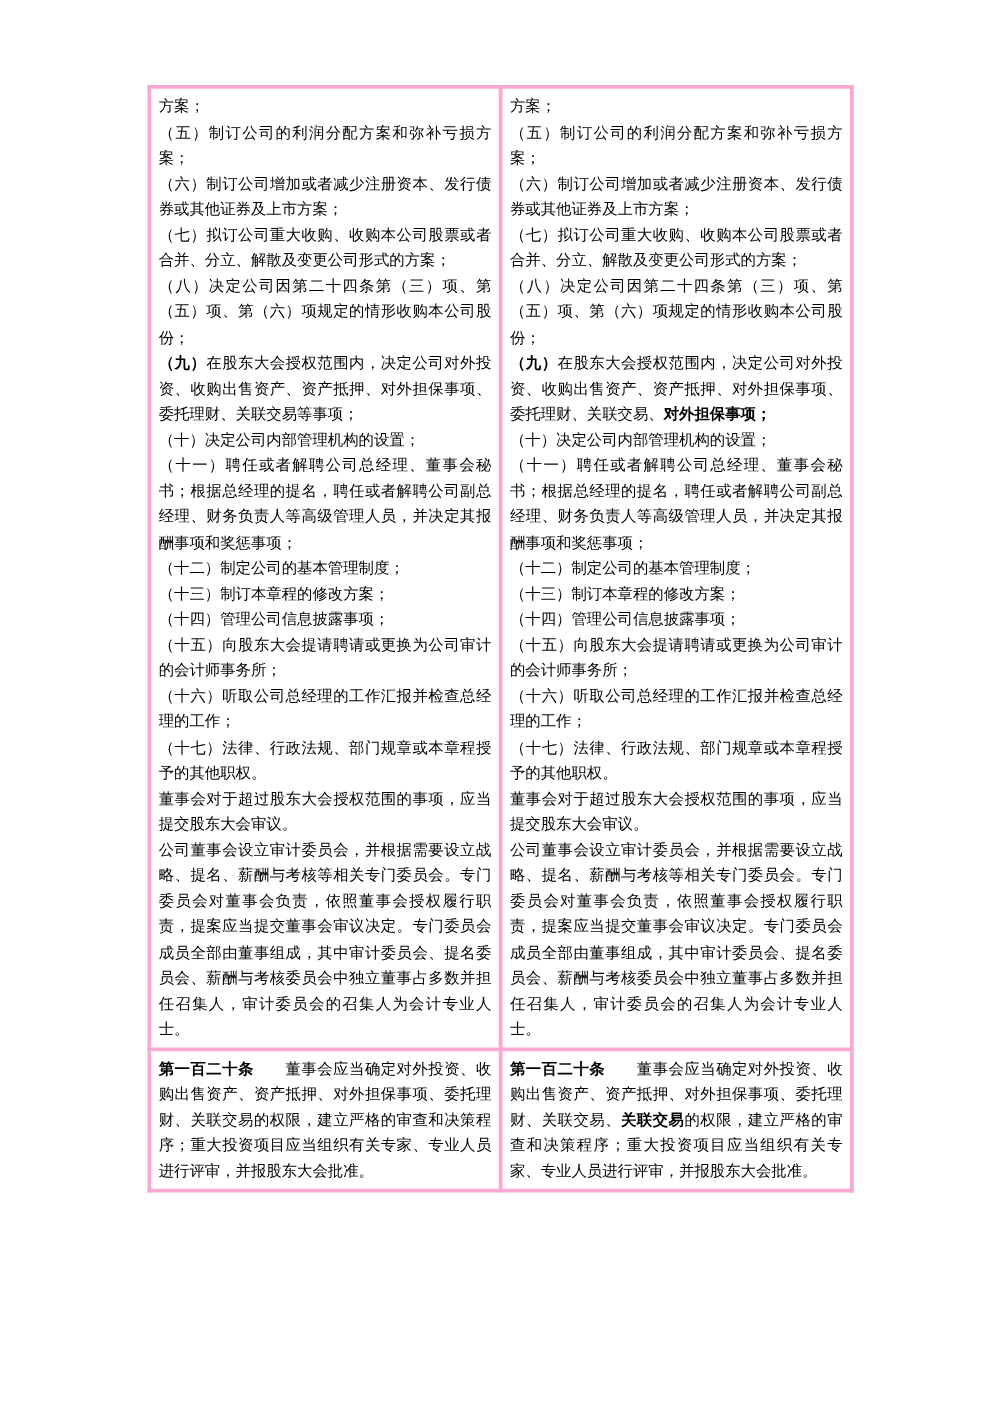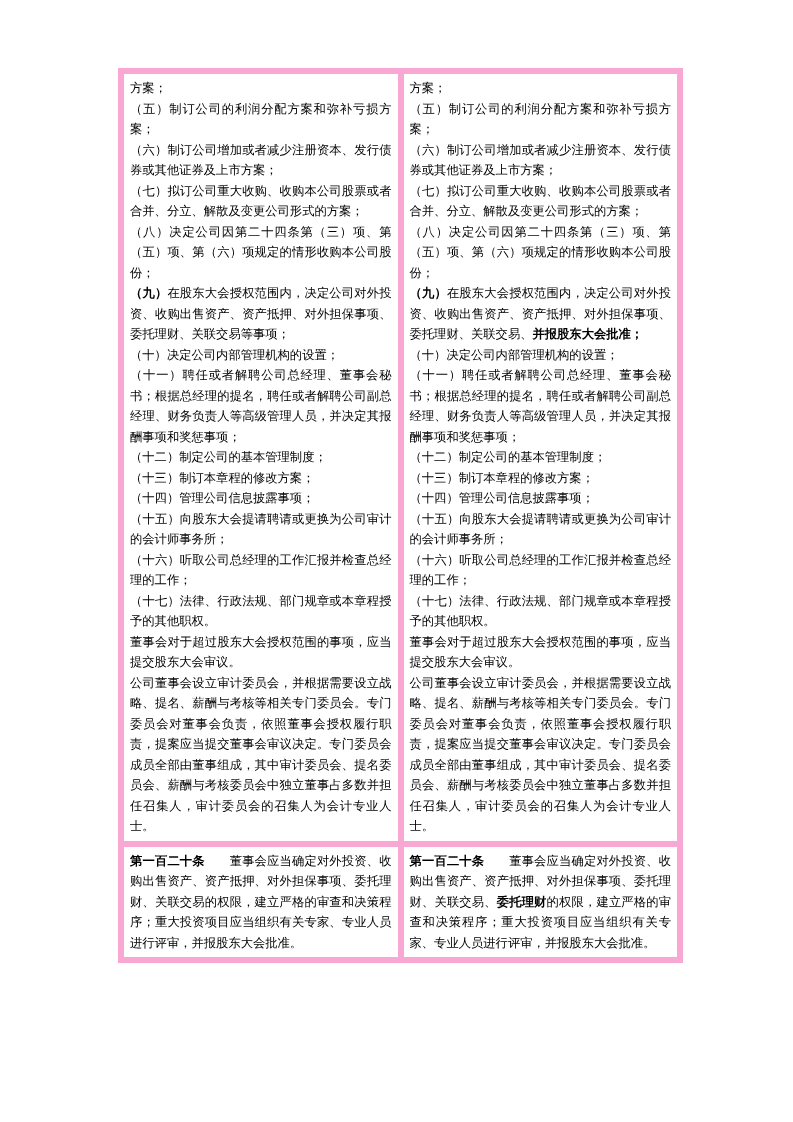--- a/index.html
+++ b/index.html
@@ -19,21 +19,21 @@
     height: 1122px;
     box-sizing: border-box;
     padding: 68px 110px 0 118px;
   }
   table.doc-table {
     border-collapse: collapse;
     width: 100%;
     table-layout: fixed;
   }
   table.doc-table td {
-    border: 6px solid #f9a8d4;
+    border: 3px solid #f9a8d4;
     vertical-align: top;
     padding: 4px 6px 4px 6px;
     width: 50%;
   }
   .para {
     font-size: 12.3px;
     line-height: 20.5px;
     text-align: justify;
     text-justify: inter-ideograph;
     margin: 0;
@@ -73,21 +73,21 @@
               <div class="para">公司董事会设立审计委员会，并根据需要设立战略、提名、薪酬与考核等相关专门委员会。专门委员会对董事会负责，依照董事会授权履行职责，提案应当提交董事会审议决定。专门委员会成员全部由董事组成，其中审计委员会、提名委员会、薪酬与考核委员会中独立董事占多数并担任召集人，审计委员会的召集人为会计专业人士。</div>
             </div>
           </td>
         <td>
             <div class="cell-inner">
               <div class="para">方案；</div>
               <div class="para">（五）制订公司的利润分配方案和弥补亏损方案；</div>
               <div class="para">（六）制订公司增加或者减少注册资本、发行债券或其他证券及上市方案；</div>
               <div class="para">（七）拟订公司重大收购、收购本公司股票或者合并、分立、解散及变更公司形式的方案；</div>
               <div class="para">（八）决定公司因第二十四条第（三）项、第（五）项、第（六）项规定的情形收购本公司股份；</div>
-              <div class="para"><span class="b">（九）</span>在股东大会授权范围内，决定公司对外投资、收购出售资产、资产抵押、对外担保事项、委托理财、关联交易、<span class="b">并报股东大会批准；</span></div>
+              <div class="para"><span class="b">（九）</span>在股东大会授权范围内，决定公司对外投资、收购出售资产、资产抵押、对外担保事项、委托理财、关联交易、<span class="b">对外担保事项；</span></div>
               <div class="para">（十）决定公司内部管理机构的设置；</div>
               <div class="para">（十一）聘任或者解聘公司总经理、董事会秘书；根据总经理的提名，聘任或者解聘公司副总经理、财务负责人等高级管理人员，并决定其报酬事项和奖惩事项；</div>
               <div class="para">（十二）制定公司的基本管理制度；</div>
               <div class="para">（十三）制订本章程的修改方案；</div>
               <div class="para">（十四）管理公司信息披露事项；</div>
               <div class="para">（十五）向股东大会提请聘请或更换为公司审计的会计师事务所；</div>
               <div class="para">（十六）听取公司总经理的工作汇报并检查总经理的工作；</div>
               <div class="para">（十七）法律、行政法规、部门规章或本章程授予的其他职权。</div>
               <div class="para">董事会对于超过股东大会授权范围的事项，应当提交股东大会审议。</div>
               <div class="para">公司董事会设立审计委员会，并根据需要设立战略、提名、薪酬与考核等相关专门委员会。专门委员会对董事会负责，依照董事会授权履行职责，提案应当提交董事会审议决定。专门委员会成员全部由董事组成，其中审计委员会、提名委员会、薪酬与考核委员会中独立董事占多数并担任召集人，审计委员会的召集人为会计专业人士。</div>
@@ -95,19 +95,19 @@
           </td>
       </tr>
       <tr>
         <td>
             <div class="cell-inner">
               <div class="para"><span class="b">第一百二十条</span>　　董事会应当确定对外投资、收购出售资产、资产抵押、对外担保事项、委托理财、关联交易的权限，建立严格的审查和决策程序；重大投资项目应当组织有关专家、专业人员进行评审，并报股东大会批准。</div>
             </div>
           </td>
         <td>
             <div class="cell-inner">
-              <div class="para"><span class="b">第一百二十条</span>　　董事会应当确定对外投资、收购出售资产、资产抵押、对外担保事项、委托理财、关联交易、<span class="b">委托理财</span>的权限，建立严格的审查和决策程序；重大投资项目应当组织有关专家、专业人员进行评审，并报股东大会批准。</div>
+              <div class="para"><span class="b">第一百二十条</span>　　董事会应当确定对外投资、收购出售资产、资产抵押、对外担保事项、委托理财、关联交易、<span class="b">关联交易</span>的权限，建立严格的审查和决策程序；重大投资项目应当组织有关专家、专业人员进行评审，并报股东大会批准。</div>
             </div>
           </td>
       </tr>
     </tbody>
   </table>
 </div>
 
 </body></html>

